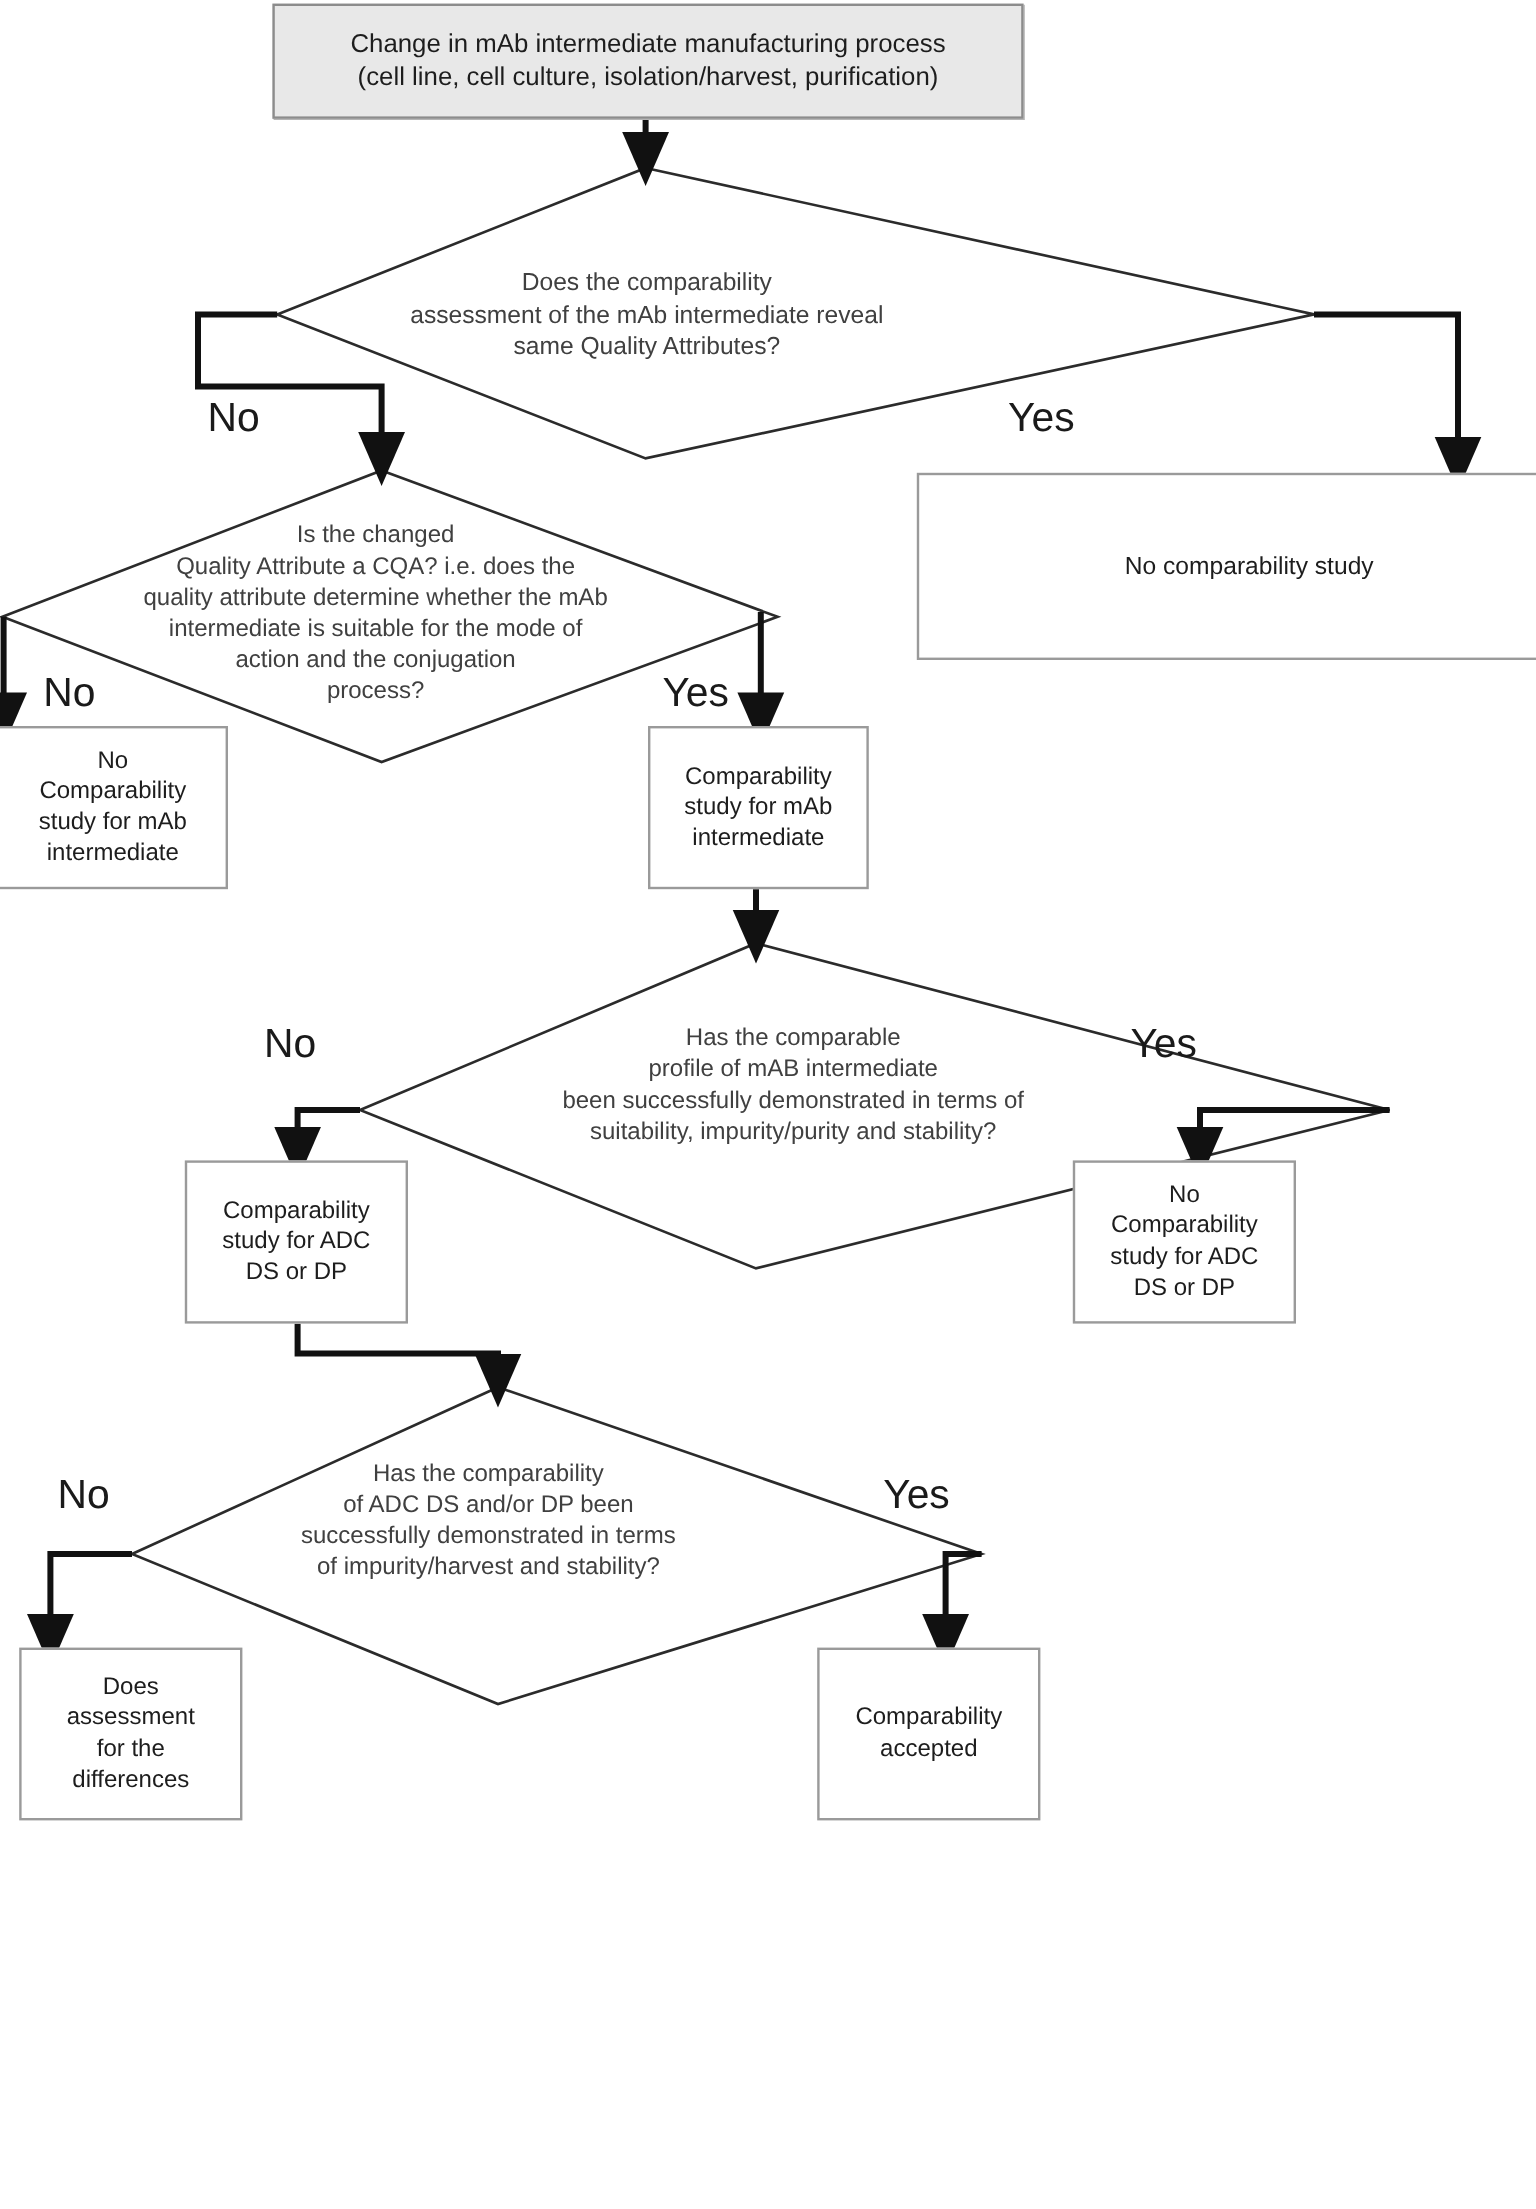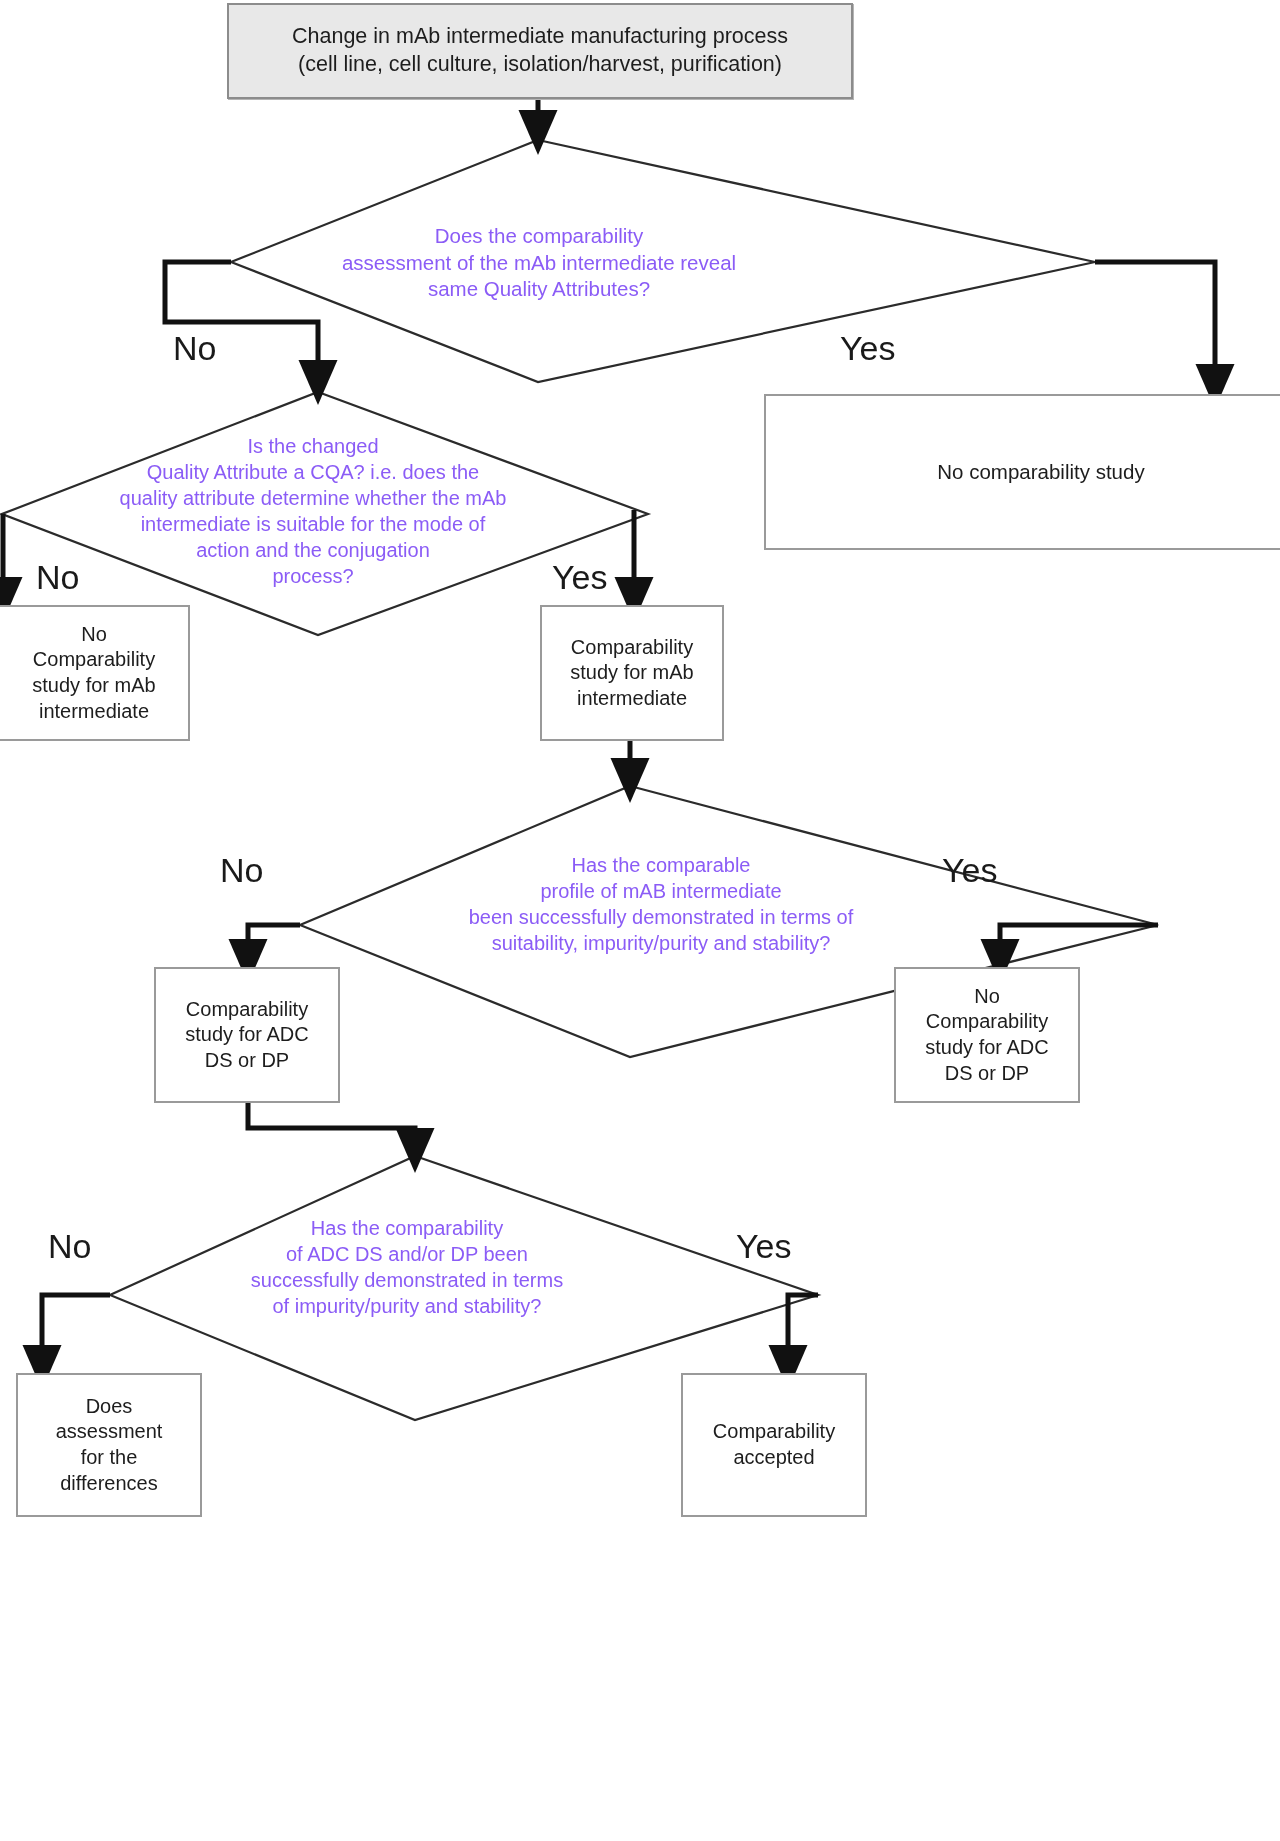--- a/index.html
+++ b/index.html
@@ -40,21 +40,21 @@
   }
   .node-box.shaded {
     background: #e8e8e8;
     border: 2px solid #8c8c8c;
     box-shadow: 1px 1px 0 #b5b5b5;
   }
   .diamond-text {
     position: absolute;
     text-align: center;
     line-height: 1.30;
-    color: #8b5cf6;
+    color: #404040;
     white-space: pre-line;
     display: flex;
     align-items: center;
     justify-content: center;
   }
   .edge-label {
     position: absolute;
     color: #1a1a1a;
     font-weight: 400;
     line-height: 1;
@@ -170,21 +170,21 @@
 process?</div>
 
   <div class="diamond-text" style="left:372px; top:843px; width:578px; height:122px; font-size:20px;">Has the comparable
 profile of mAB intermediate
 been successfully demonstrated in terms of
 suitability, impurity/purity and stability?</div>
 
   <div class="diamond-text" style="left:176px; top:1206px; width:462px; height:122px; font-size:20px;">Has the comparability
 of ADC DS and/or DP been
 successfully demonstrated in terms
-of impurity/purity and stability?</div>
+of impurity/harvest and stability?</div>
 
   <div class="edge-label" style="left:173px; top:331px; font-size:34px;">No</div>
   <div class="edge-label" style="left:840px; top:331px; font-size:34px;">Yes</div>
 
   <div class="edge-label" style="left:36px; top:560px; font-size:34px;">No</div>
   <div class="edge-label" style="left:552px; top:560px; font-size:34px;">Yes</div>
 
   <div class="edge-label" style="left:220px; top:853px; font-size:34px;">No</div>
   <div class="edge-label" style="left:942px; top:853px; font-size:34px;">Yes</div>
 

